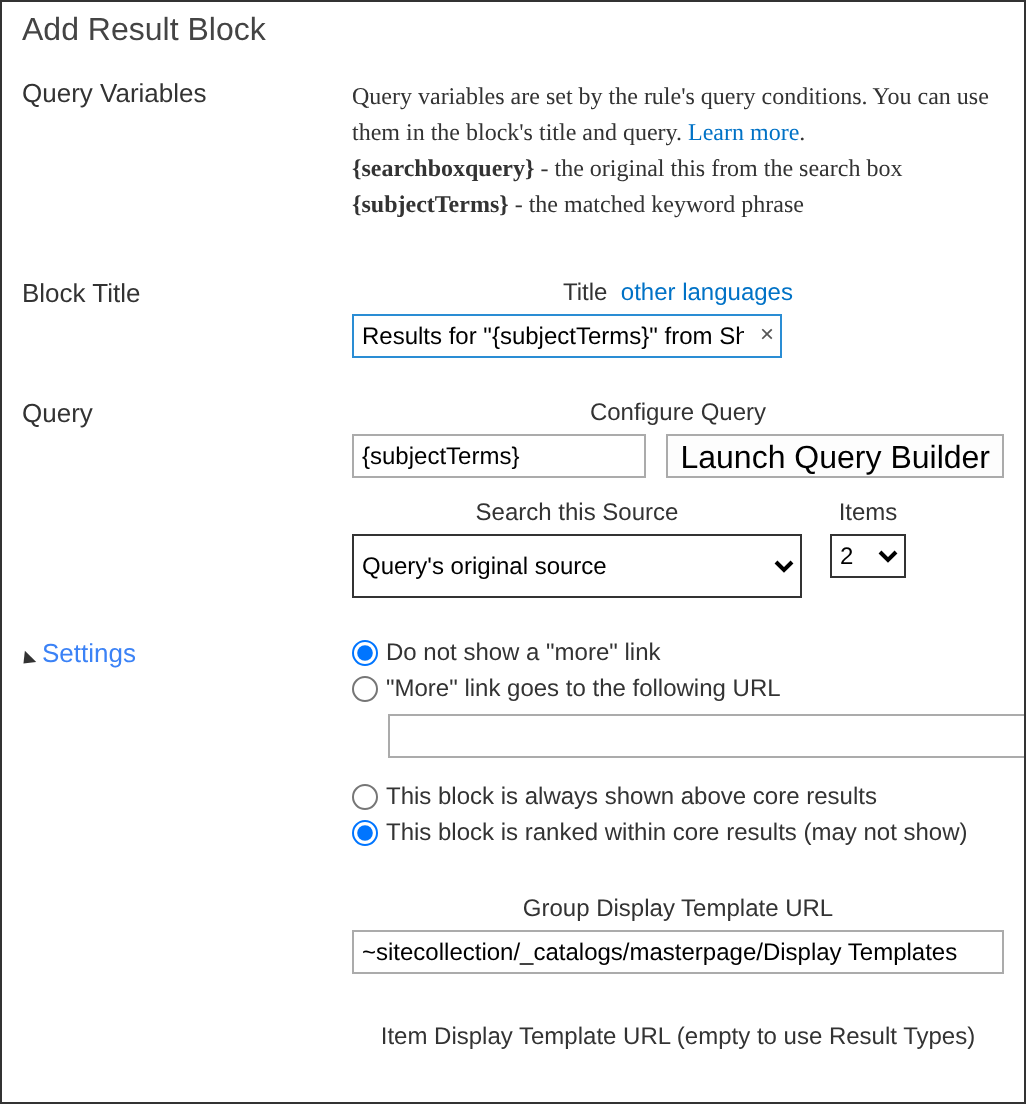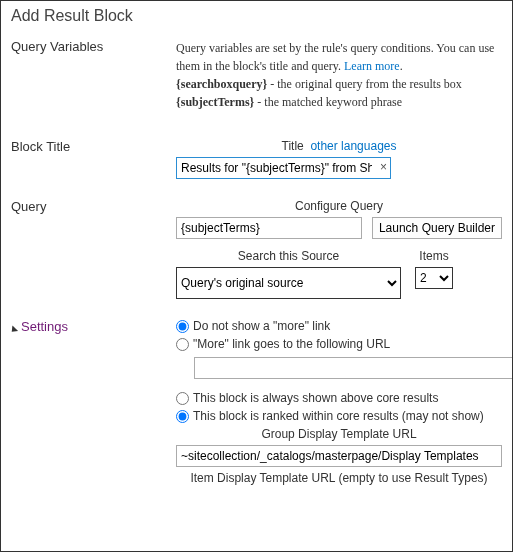--- a/index.html
+++ b/index.html
@@ -60,56 +60,56 @@
       font-size: 12px;
       color: #555;
       cursor: pointer;
     }
     .query-row { display: flex; align-items: flex-end; gap: 10px; }
     .cfg-input { width: 220px; }
     .launch-btn {
       border: 1px solid #ababab;
       background: #fdfdfd;
       padding: 3px 6px;
-      font-size: 12px;
+      font-size: 16px;
       cursor: pointer;
       height: 22px;
       white-space: nowrap;
     }
     .src-row { display: flex; gap: 14px; margin-top: 10px; }
     select.src { width: 225px; height: 32px; border: 1px solid #333; font-size: 12px; background:#fff; }
     select.items { width: 38px; height: 22px; border: 1px solid #333; font-size: 12px; background:#fff; }
-    .collapse-row { display: flex; align-items: flex-end; gap: 5px; color: #701a75; font-size: 13px; cursor: pointer; }
+    .collapse-row { display: flex; align-items: flex-end; gap: 5px; color: #3b82f6; font-size: 13px; cursor: pointer; }
     .caret {
       width: 0; height: 0;
       border-top: 4px solid transparent;
       border-bottom: 4px solid transparent;
       border-right: 5px solid #333;
       transform: rotate(-45deg);
     }
     .radio-line { display: flex; align-items: center; gap: 4px; font-size: 12px; margin-bottom: 4px; }
     .url-box { width: 225px; height: 22px; border: 1px solid #ababab; margin: 2px 0 12px 18px; }
-    .sub-block { margin-top: 4px; }
+    .sub-block { margin-top: 24px; }
     .grp-input { width: 225px; }
     .settings-right { padding-top: 0; }
   </style>
 </head>
 <body>
 
 <div class="dialog-title">Add Result Block</div>
 
 <div class="content">
 
   <div class="row">
     <div class="left-col">Query Variables</div>
     <div class="right-col">
       <div class="desc">
         <span>Query variables are set by the rule's query conditions. You can use them in the block's title and query. </span><a class="link">Learn more</a>.
         <br>
-        <b>{searchboxquery}</b><span> - the original query from the results box</span>
+        <b>{searchboxquery}</b><span> - the original this from the search box</span>
         <br>
         <b>{subjectTerms}</b><span> - the matched keyword phrase</span>
       </div>
     </div>
   </div>
 
   <div class="row">
     <div class="left-col">Block Title</div>
     <div class="right-col">
       <div class="label-line">

